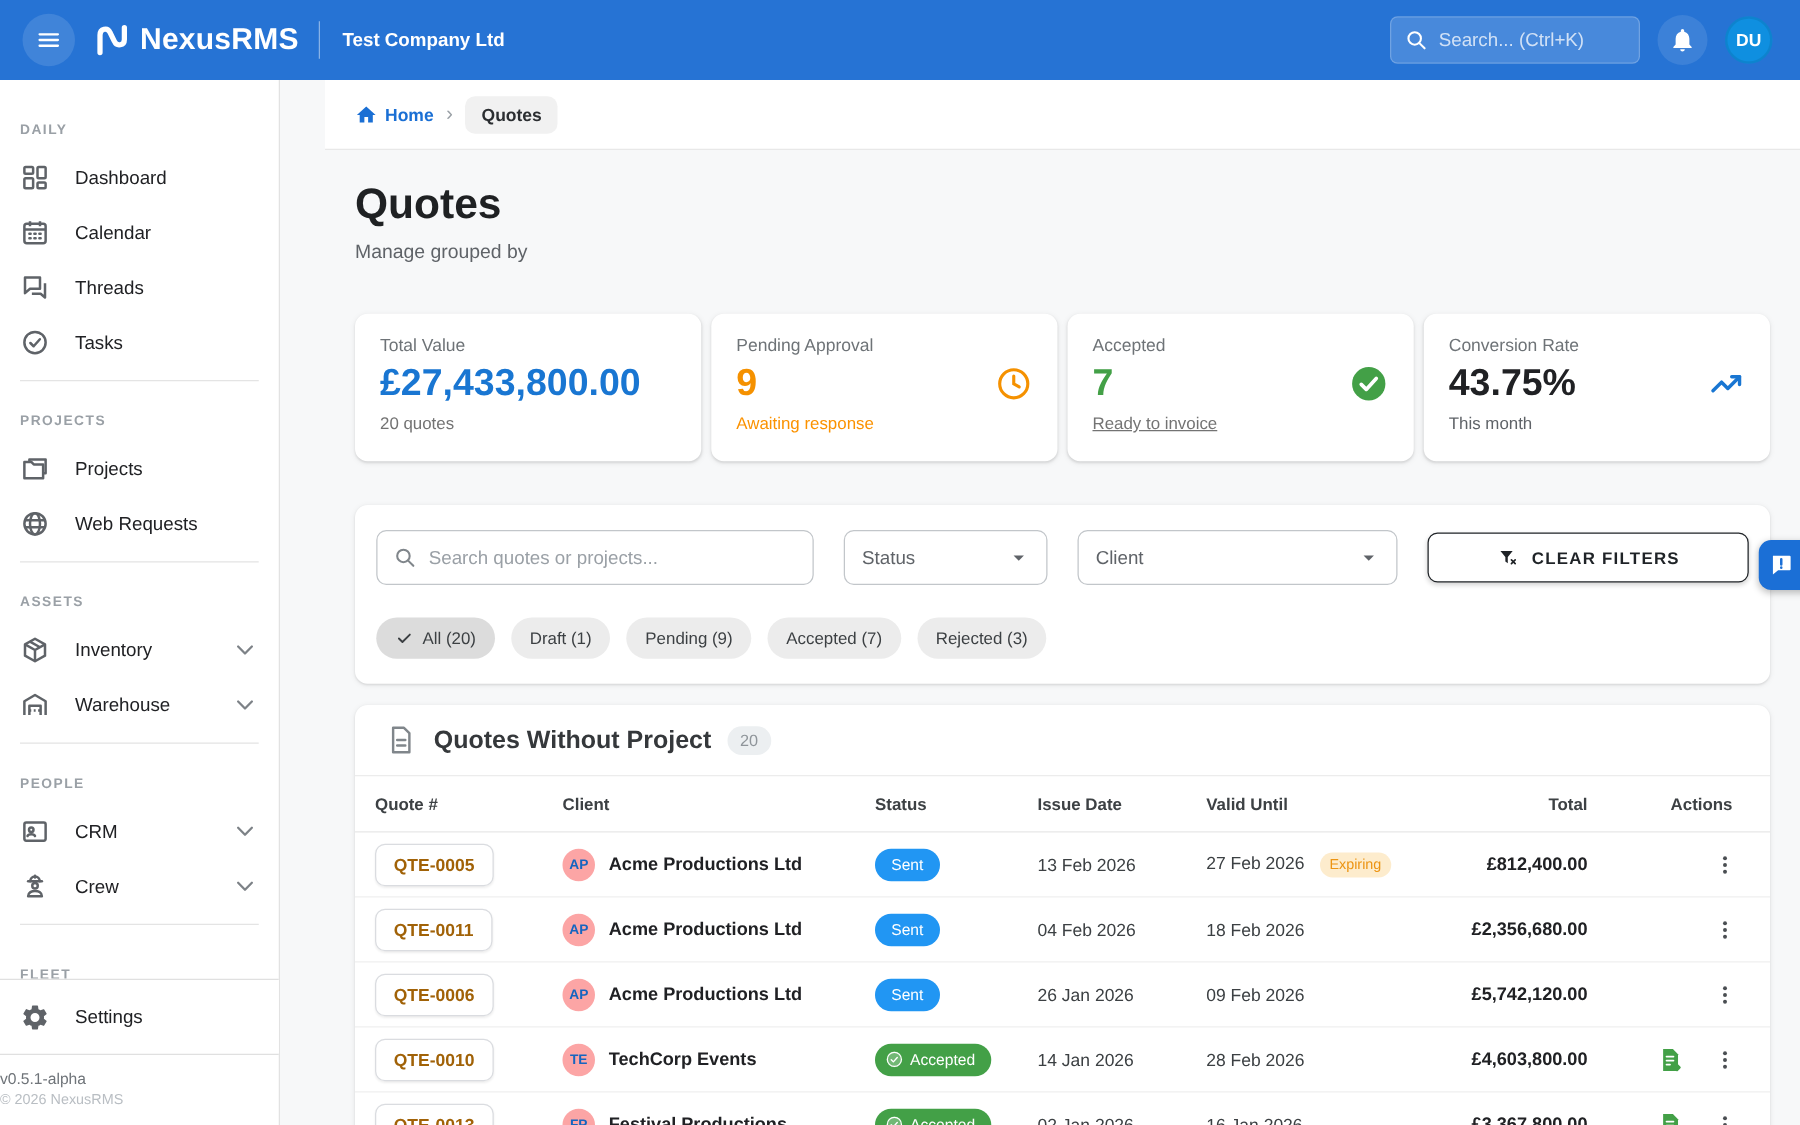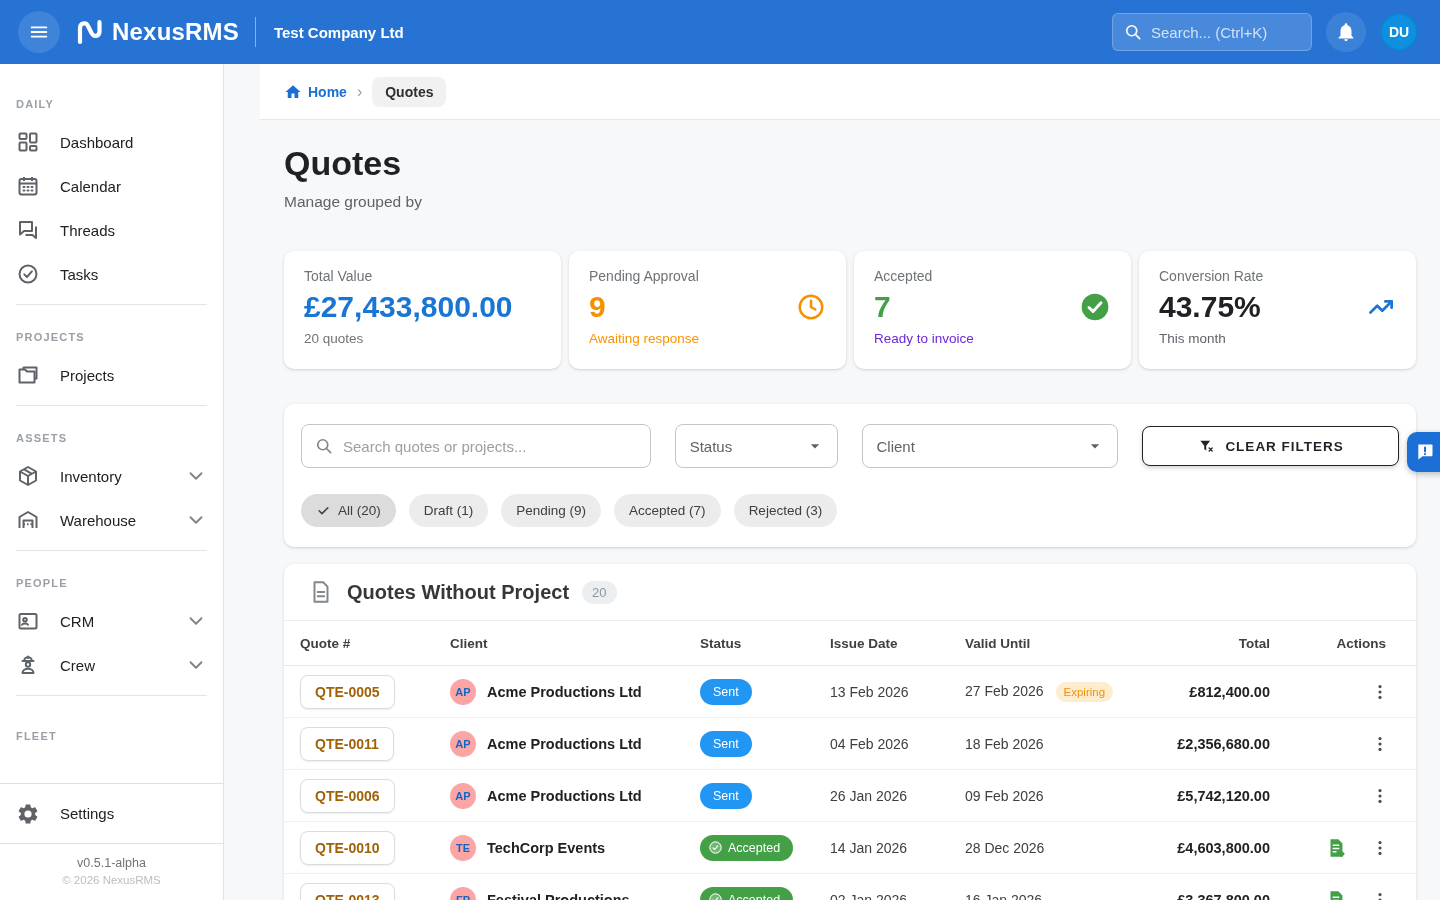--- a/index.html
+++ b/index.html
@@ -24,21 +24,21 @@
   .sidebar { position:fixed; top:64px; left:0; width:224px; height:836px; background:#fff; border-right:1px solid #e2e2e2; display:flex; flex-direction:column; z-index:40; }
   .nav { height:719px; overflow:hidden; padding-top:16px; }
   .section-label { padding:18px 16px 10px; font-size:11px; font-weight:700; letter-spacing:1.2px; color:#9aa0a6; }
   .section-label.fleet { padding-top:26px; }
   .nav-item { height:44px; display:flex; align-items:center; padding:0 16px; gap:20px; cursor:pointer; }
   .nav-icon { width:24px; height:24px; color:#5f6368; flex:none; }
   .nav-label { font-size:15px; color:#202124; font-weight:500; flex:1; }
   .chev { color:#7d8287; width:22px; height:22px; }
   .nav-divider { border-top:1px solid #e4e4e4; margin:8px 16px; }
   .settings-block { border-top:1px solid #e0e0e0; height:60px; display:flex; align-items:center; padding:0 16px; gap:20px; cursor:pointer; background:#fff; }
-  .sidebar-footer { border-top:1px solid #e0e0e0; height:57px; text-align:center; padding-top:12px; }
+  .sidebar-footer { border-top:1px solid #e0e0e0; height:57px; text-align:left; padding-top:12px; }
   .version { font-size:12.5px; color:#6f7479; }
   .copyright { font-size:11.5px; color:#b9bec3; margin-top:4px; }
 
   
   .main { position:fixed; top:64px; left:260px; width:1180px; height:836px; overflow:hidden; background:#f7f8f9; }
   .breadcrumb-bar { height:56px; background:#fff; border-bottom:1px solid #e8e8e8; display:flex; align-items:center; padding:0 24px; gap:10px; }
   .bc-home { display:flex; align-items:center; gap:6px; color:#1a6fd4; font-size:14px; font-weight:600; cursor:pointer; text-decoration:none; }
   .bc-sep { color:#9aa0a6; font-size:16px; }
   .bc-chip { background:#f1f1f1; border-radius:8px; padding:7px 13px; font-size:14px; font-weight:600; color:#2b2e31; }
 
@@ -194,20 +194,31 @@
       <div class="nav-item">
     <span class="nav-icon">
           <svg width="24" height="24" viewBox="0 0 24 24" fill="none" stroke="currentColor" stroke-width="2" stroke-linejoin="round">
             <path d="M7.5 6.5V4.5h13v11h-2"></path>
             <path d="M3.5 6.5h5.5l2 2h7.5v11h-15z"></path>
           </svg>
         </span>
     <span class="nav-label">Projects</span>
 
   </div>
+      <div class="nav-item">
+    <span class="nav-icon">
+          <svg width="24" height="24" viewBox="0 0 24 24" fill="none" stroke="currentColor" stroke-width="2">
+            <circle cx="12" cy="12" r="8.5"></circle>
+            <ellipse cx="12" cy="12" rx="4" ry="8.5"></ellipse>
+            <path d="M4 9.2h16M4 14.8h16"></path>
+          </svg>
+        </span>
+    <span class="nav-label">Web Requests</span>
+
+  </div>
       <div class="nav-divider"></div>
       <div class="section-label">ASSETS</div>
       <div class="nav-item">
     <span class="nav-icon">
           <svg width="24" height="24" viewBox="0 0 24 24" fill="none" stroke="currentColor" stroke-width="2" stroke-linejoin="round">
             <path d="M12 3l8 4.5v9L12 21l-8-4.5v-9z"></path>
             <path d="M4 7.5l8 4.5 8-4.5M12 12v9M8 5.3l8 4.5"></path>
           </svg>
         </span>
     <span class="nav-label">Inventory</span>
@@ -331,21 +342,21 @@
     <div class="stat-label">Accepted</div>
     <div class="stat-main">
       <div class="stat-value" style="color: rgb(67, 160, 71);">7</div>
       <span class="stat-icon" style="color: rgb(67, 160, 71);">
               <svg width="32" height="32" viewBox="0 0 24 24">
                 <circle cx="12" cy="12" r="10" fill="currentColor"></circle>
                 <path d="M7.5 12.4l3 3 6-6.6" stroke="#fff" stroke-width="2.2" fill="none" stroke-linecap="round" stroke-linejoin="round"></path>
               </svg>
             </span>
     </div>
-    <div class="stat-sub" style="color: #6d28d9;">Ready to invoice</div>
+    <div class="stat-sub" style="color: #737373; text-decoration: underline;">Ready to invoice</div>
   </div>
         <div class="stat-card">
     <div class="stat-label">Conversion Rate</div>
     <div class="stat-main">
       <div class="stat-value" style="color: rgb(32, 33, 36);">43.75%</div>
       <span class="stat-icon" style="color: rgb(25, 118, 210);">
               <svg width="30" height="30" viewBox="0 0 24 24" fill="none" stroke="currentColor" stroke-width="2.2" stroke-linecap="round" stroke-linejoin="round">
                 <path d="M3.5 16.5l5.5-5.5 4 4 7.5-7.5"></path>
                 <path d="M15.5 7.5h5v5"></path>
               </svg>
@@ -547,21 +558,21 @@
                     <circle cx="12" cy="12" r="10" fill="#fff" opacity=".25"></circle>
                     <circle cx="12" cy="12" r="9" fill="none" stroke="#fff" stroke-width="1.6"></circle>
                     <path d="M8 12.5l2.7 2.7 5-5.7" stroke="#fff" stroke-width="1.8" fill="none" stroke-linecap="round" stroke-linejoin="round"></path>
                   </svg>
         </span>
         <span class="pill-label">Accepted</span>
       </span>
     </div>
     <div class="date">14 Jan 2026</div>
     <div class="date">
-      <span class="valid-date">28 Dec 2026</span>
+      <span class="valid-date">28 Feb 2026</span>
       
     </div>
     <div class="total">£4,603,800.00</div>
     <div class="actions-cell">
       <button class="icon-circle invoice-btn show">
         <svg width="22" height="22" viewBox="0 0 24 24">
                   <path d="M6 2.5h8.5L19 7v14.5H6z" fill="currentColor"></path>
                   <path d="M9 9h6M9 12.5h6M9 16h3" stroke="#fff" stroke-width="1.6" stroke-linecap="round"></path>
                   <path d="M14.5 18.5h6m-2.4-2.4l2.4 2.4-2.4 2.4" stroke="currentColor" stroke-width="1.8" fill="none" stroke-linecap="round" stroke-linejoin="round"></path>
                 </svg>

